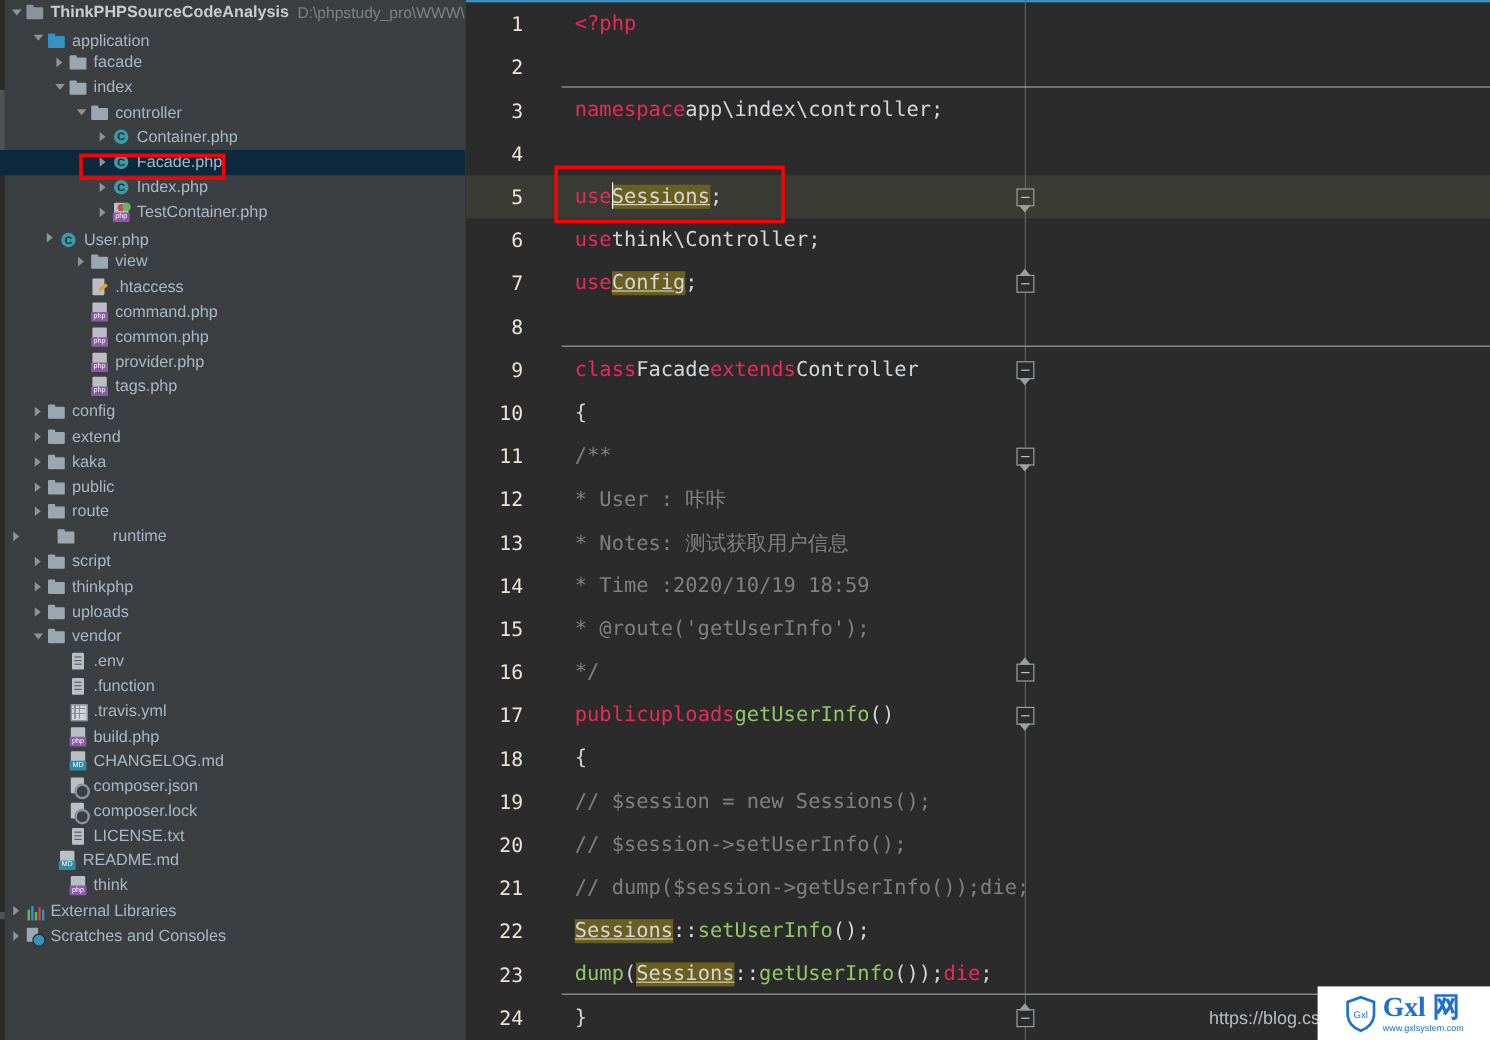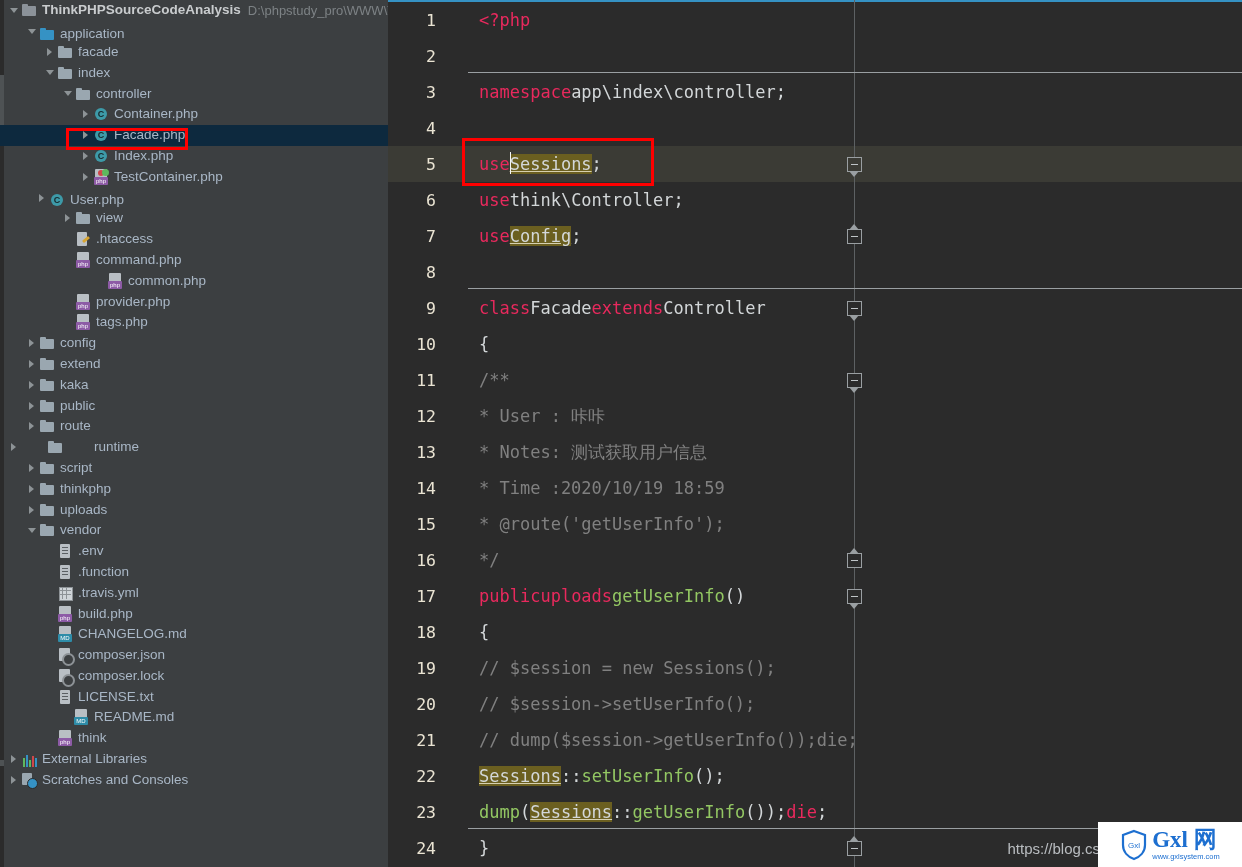--- a/index.html
+++ b/index.html
@@ -413,21 +413,21 @@
           <span class="ticon ic-hta"></span>
           <span class="tlabel">.htaccess</span>
         </div>
         <div class="trow" style="padding-left: 60px;">
           <span class="twist none">
             <span class="tri-r"></span>
           </span>
           <span class="ticon ic-php"></span>
           <span class="tlabel">command.php</span>
         </div>
-        <div class="trow" style="padding-left: 92px;">
+        <div class="trow" style="padding-left: 60px;">
           <span class="twist none">
             <span class="tri-r"></span>
           </span>
           <span class="ticon ic-php"></span>
           <span class="tlabel">common.php</span>
         </div>
         <div class="trow" style="padding-left: 60px;">
           <span class="twist none">
             <span class="tri-r"></span>
           </span>
@@ -560,21 +560,21 @@
           <span class="ticon ic-json"></span>
           <span class="tlabel">composer.lock</span>
         </div>
         <div class="trow" style="padding-left: 42px;">
           <span class="twist none">
             <span class="tri-r"></span>
           </span>
           <span class="ticon ic-file"></span>
           <span class="tlabel">LICENSE.txt</span>
         </div>
-        <div class="trow" style="padding-left: 58px;">
+        <div class="trow" style="padding-left: 33px;">
           <span class="twist none">
             <span class="tri-r"></span>
           </span>
           <span class="ticon ic-md"></span>
           <span class="tlabel">README.md</span>
         </div>
         <div class="trow" style="padding-left: 42px;">
           <span class="twist none">
             <span class="tri-r"></span>
           </span>

